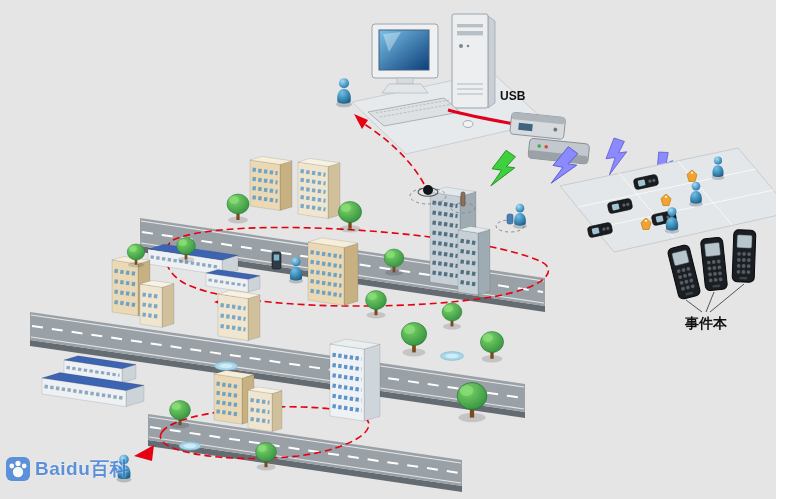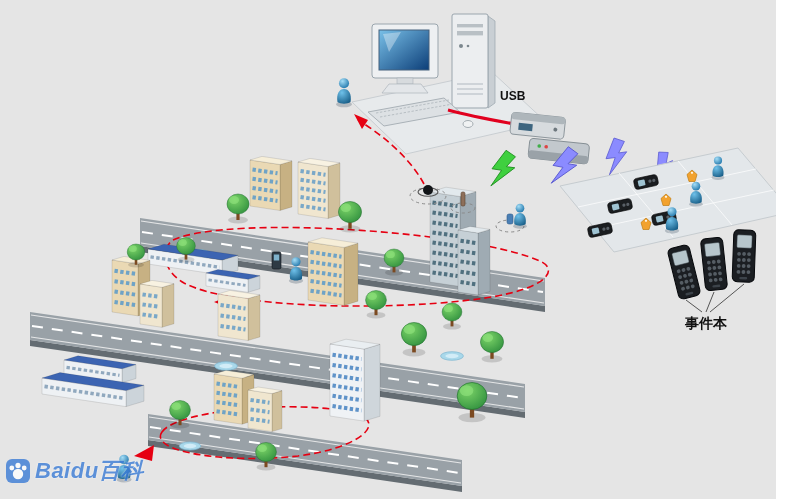--- a/index.html
+++ b/index.html
@@ -3,22 +3,22 @@
 <meta charset="utf-8">
 <style>
   html,body{margin:0;padding:0;background:#fff;}
   .stage{position:relative;width:776px;height:499px;background:#e5e5e5;overflow:hidden;
          font-family:"Liberation Sans",sans-serif;}
   svg text{font-family:"Liberation Sans","DejaVu Sans",sans-serif;}
   .watermark{position:absolute;left:6px;top:456px;display:flex;align-items:center;gap:5px;
              opacity:.8;pointer-events:none;}
   .watermark .paw{width:24px;height:24px;background:#3a7bd5;border-radius:6px;
                   display:flex;align-items:center;justify-content:center;}
-  .watermark .wm-text{color:#3a7bd5;font-weight:bold;font-size:22px;letter-spacing:.5px;
-                      text-shadow:0 0 2px #ffffff;font-style:italic;}
+  .watermark .wm-text{color:#3a7bd5;font-weight:bold;font-size:19px;letter-spacing:.5px;
+                      text-shadow:0 0 2px #ffffff;}
 </style>
 </head>
 <body>
 
 <div class="stage">
 
 <svg width="800" height="499" viewBox="0 0 800 499">
   <defs>
     <radialGradient id="gHead" cx="35%" cy="30%" r="80%">
       <stop offset="0%" stop-color="#a4ddf6"></stop>

